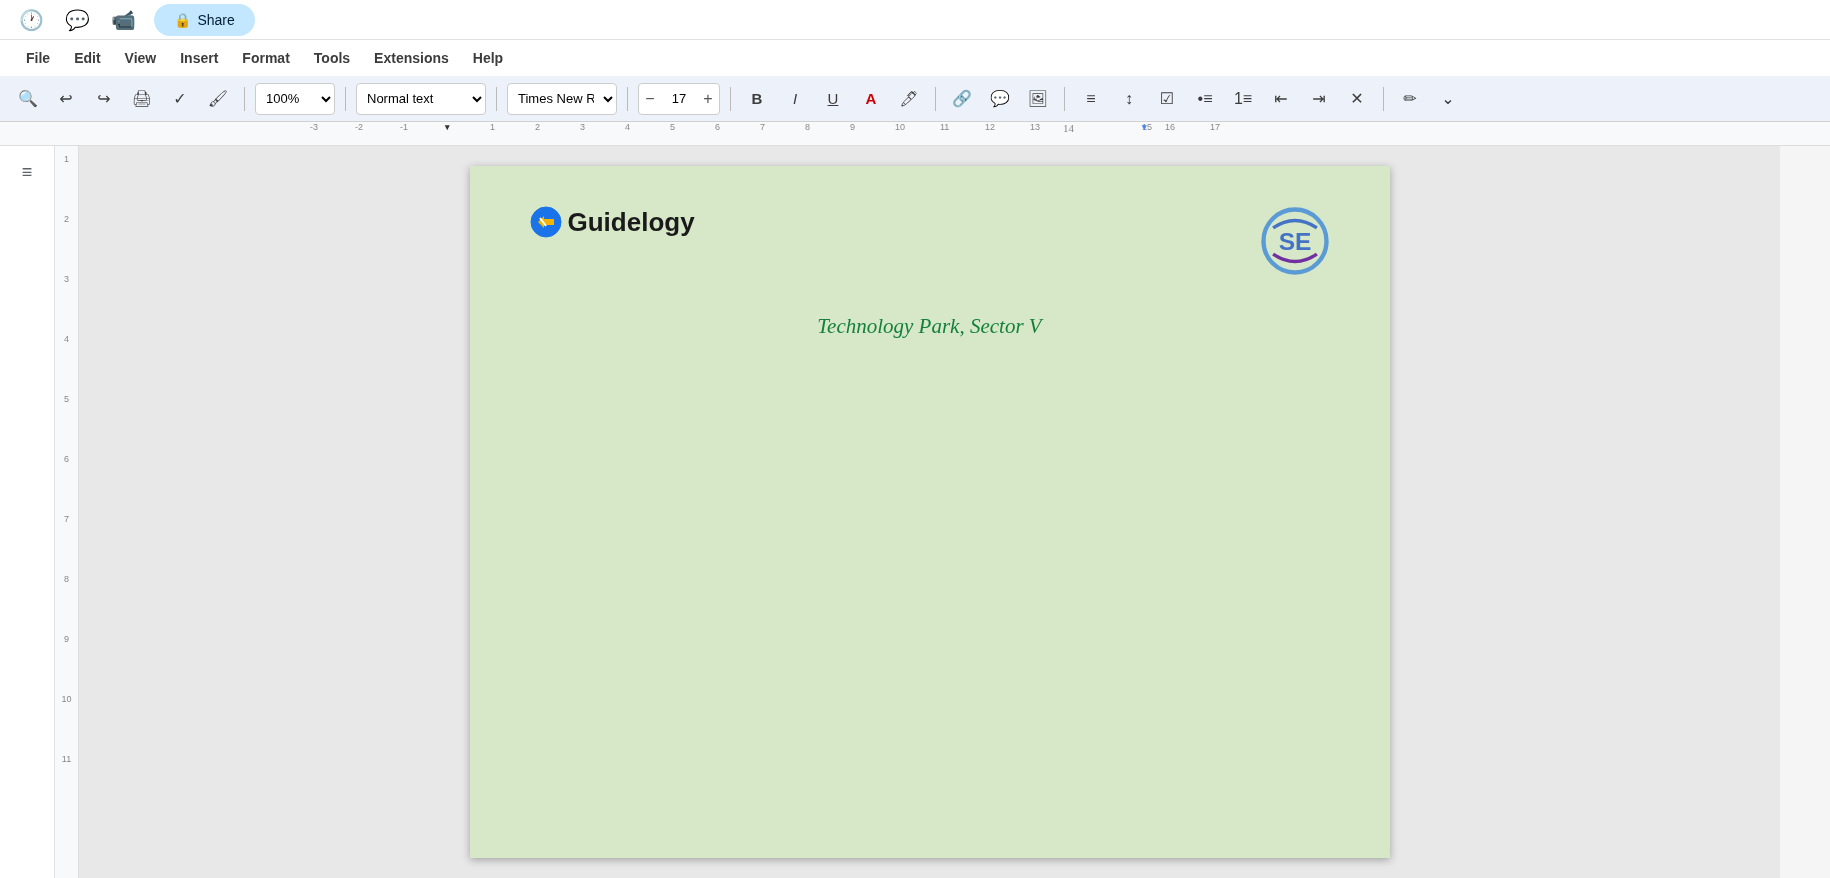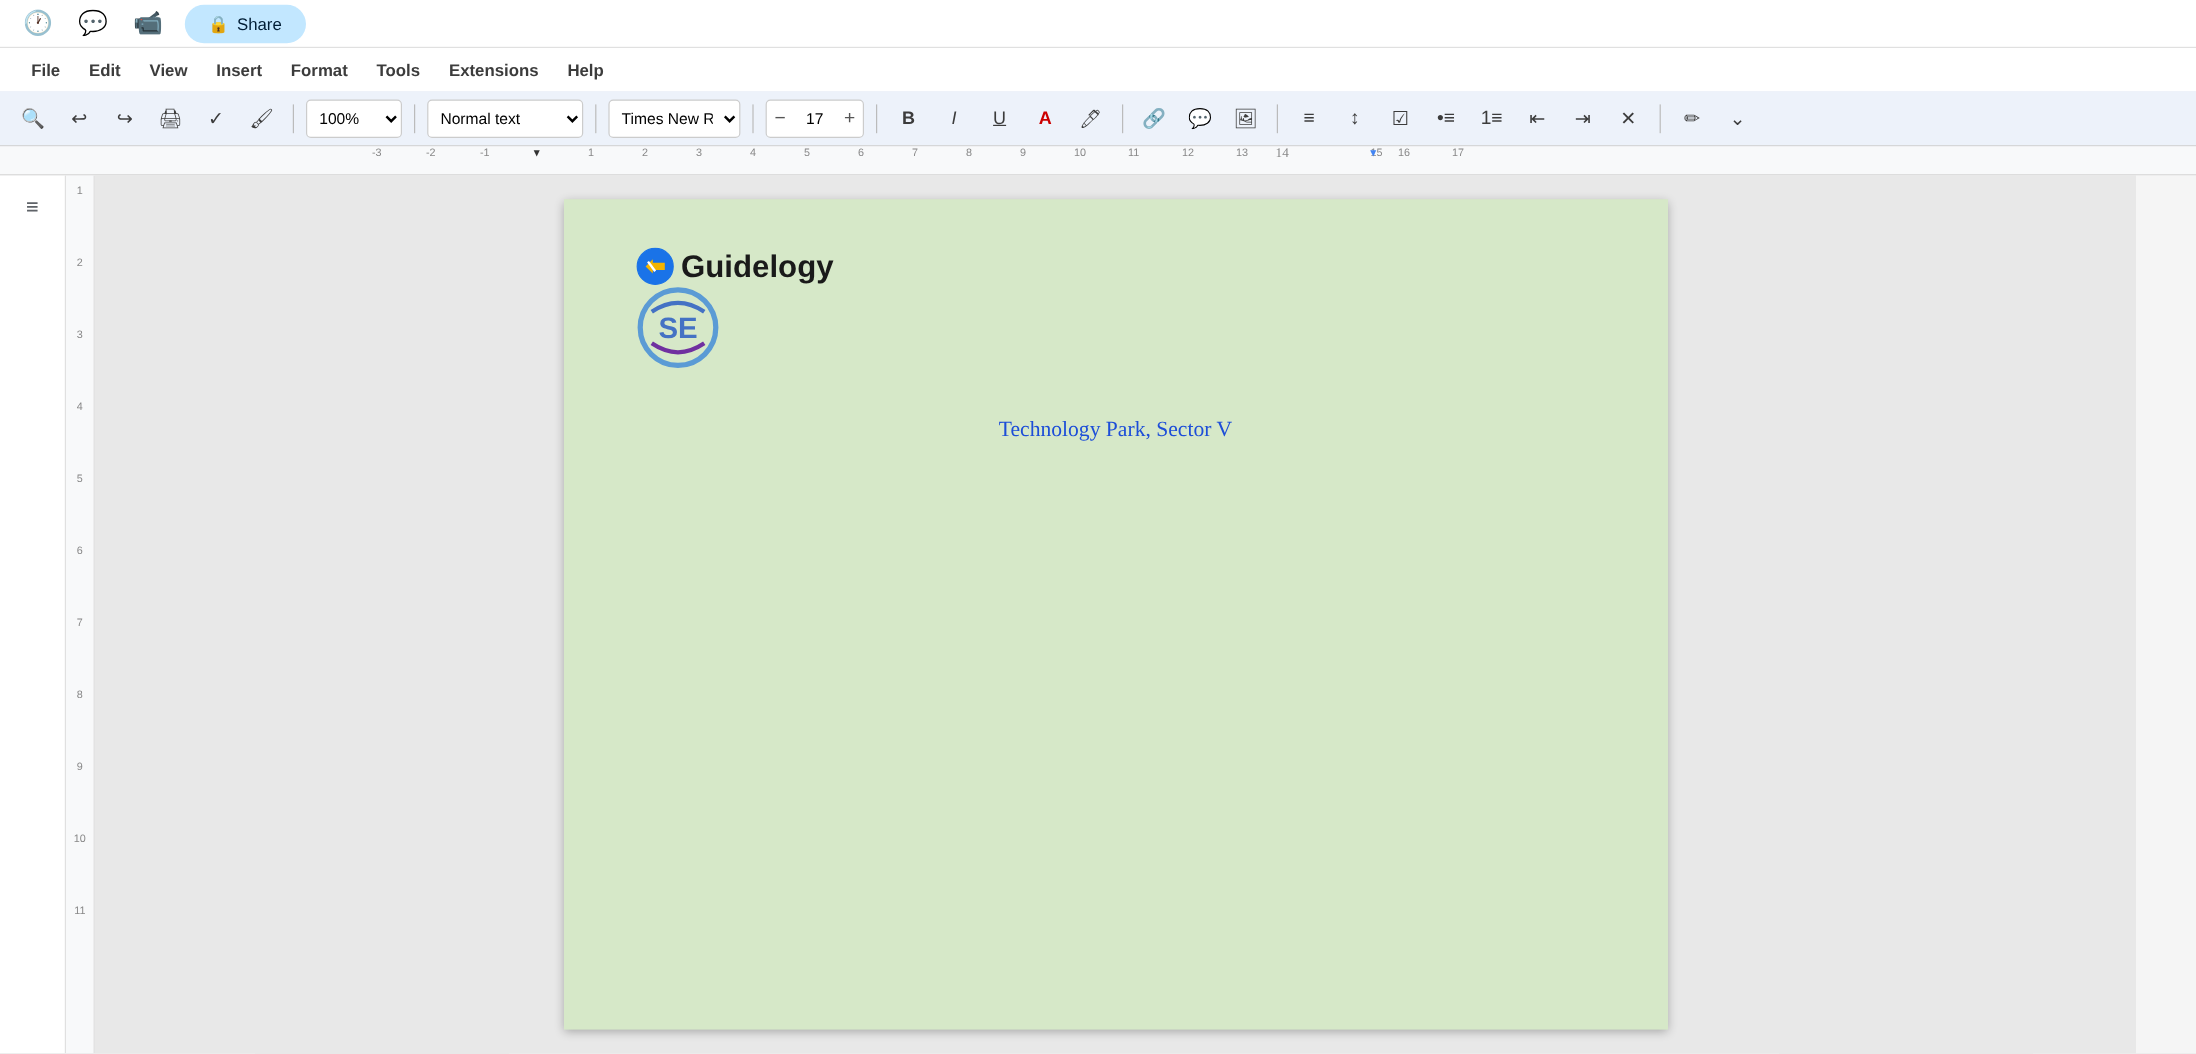--- a/index.html
+++ b/index.html
@@ -240,21 +240,20 @@
       box-shadow: 0 2px 8px rgba(0,0,0,0.3);
       padding: 40px 60px;
       position: relative;
     }
 
     .page-header {
       display: flex;
       align-items: flex-start;
       justify-content: space-between;
       margin-bottom: 30px;
-      flex-direction: column;
     }
 
     .guidelogy-logo {
       display: flex;
       align-items: center;
       gap: 6px;
     }
     .guidelogy-logo-icon {
       width: 32px;
       height: 32px;
@@ -276,23 +275,24 @@
       margin-top: 30px;
     }
     .company-name {
       font-size: 36px;
       font-weight: bold;
       color: #b22222;
       font-family: 'Times New Roman', serif;
       font-style: italic;
     }
     .company-address {
-      font-size: 18px;
-      color: #1d4ed8;
+      font-size: 21px;
+      color: #15803d;
       font-family: 'Times New Roman', serif;
+      font-style: italic;
       margin-top: 6px;
       line-height: 1.6;
     }
 
     
     .right-area {
       width: 50px;
       background: #f5f5f5;
     }
   </style>

